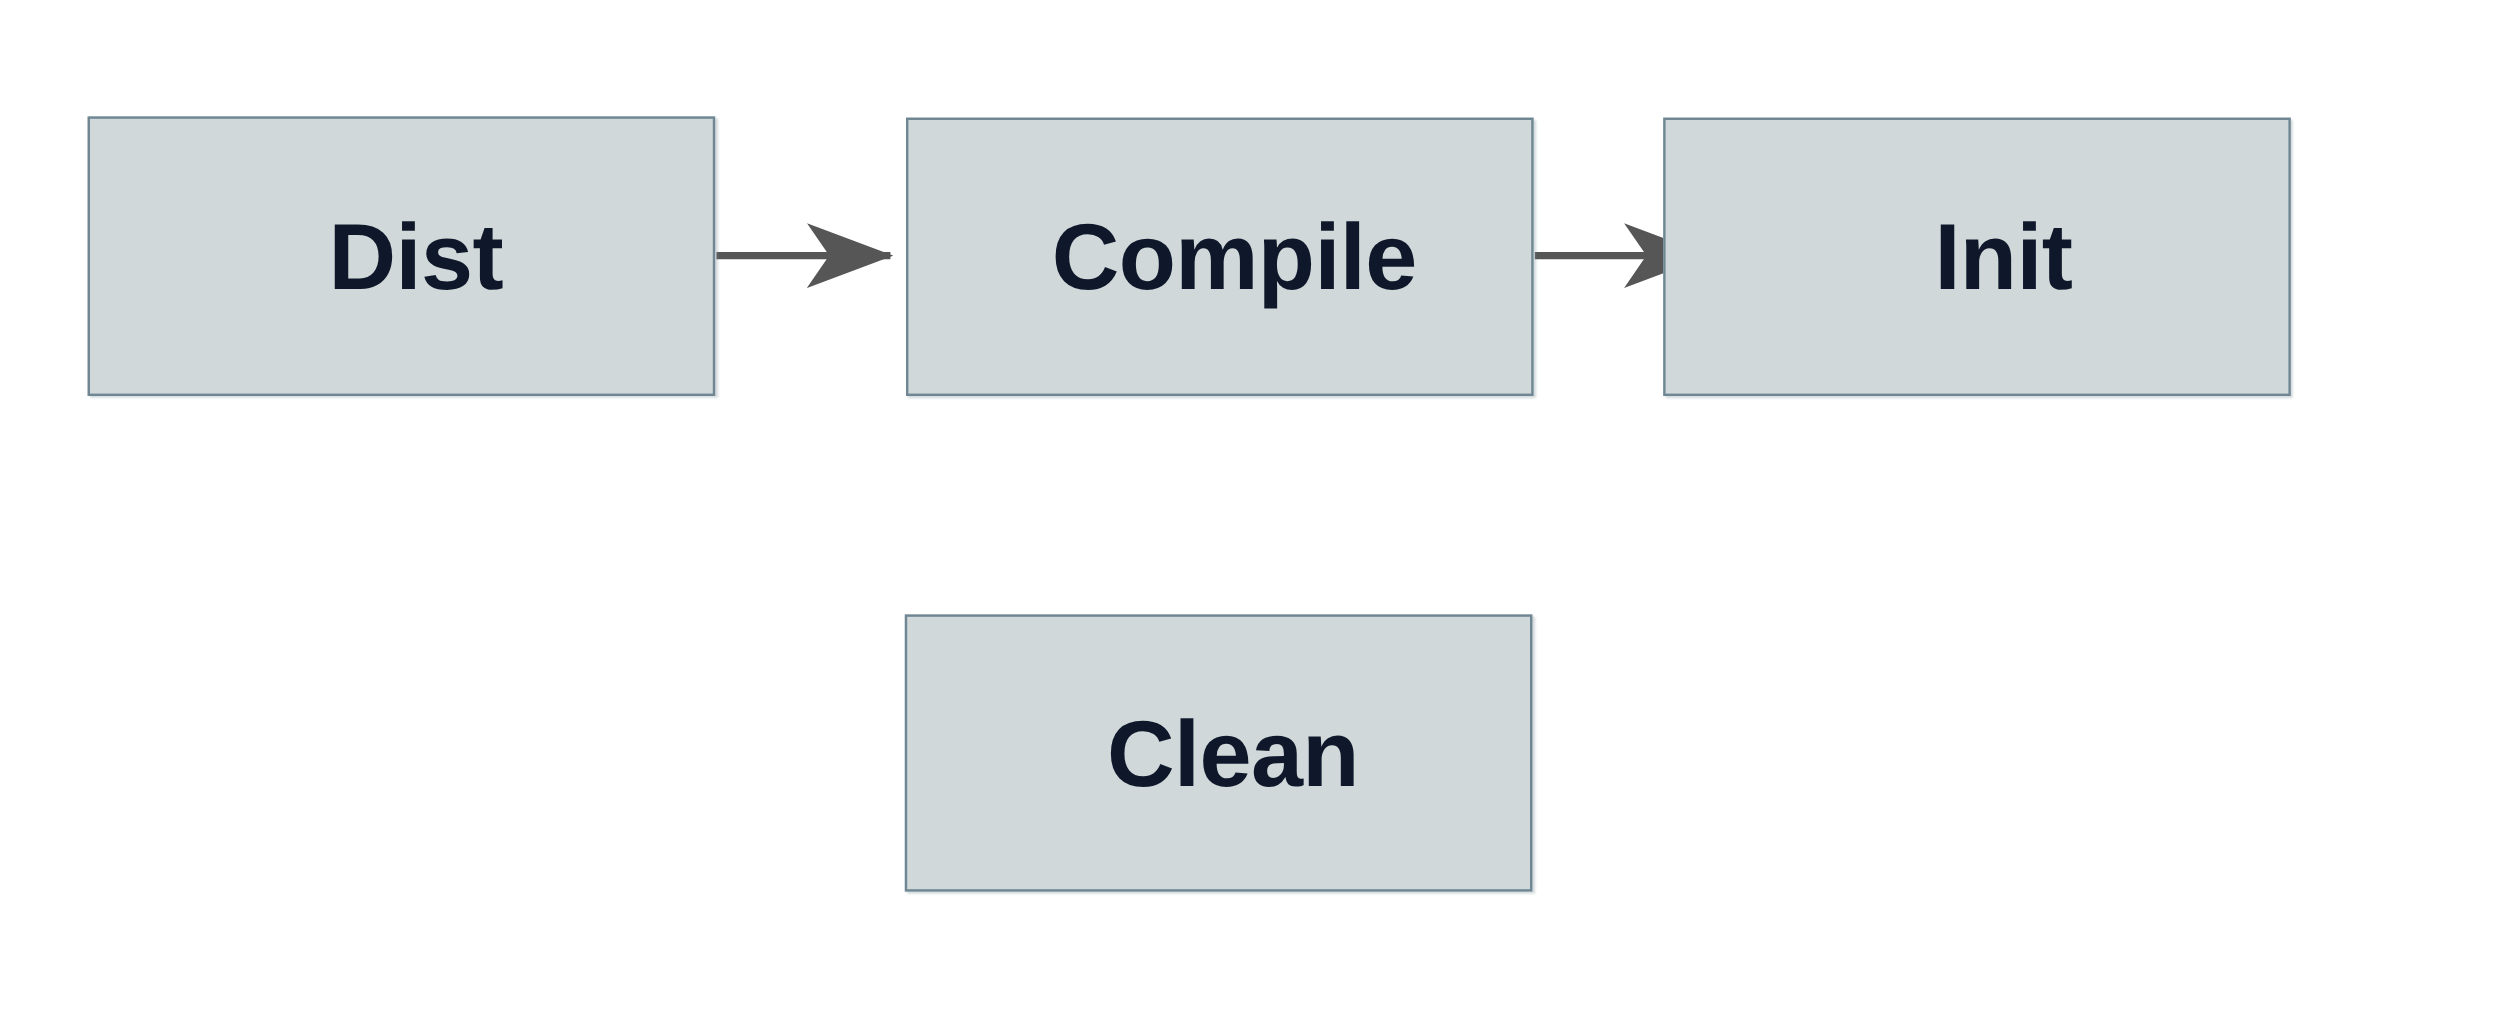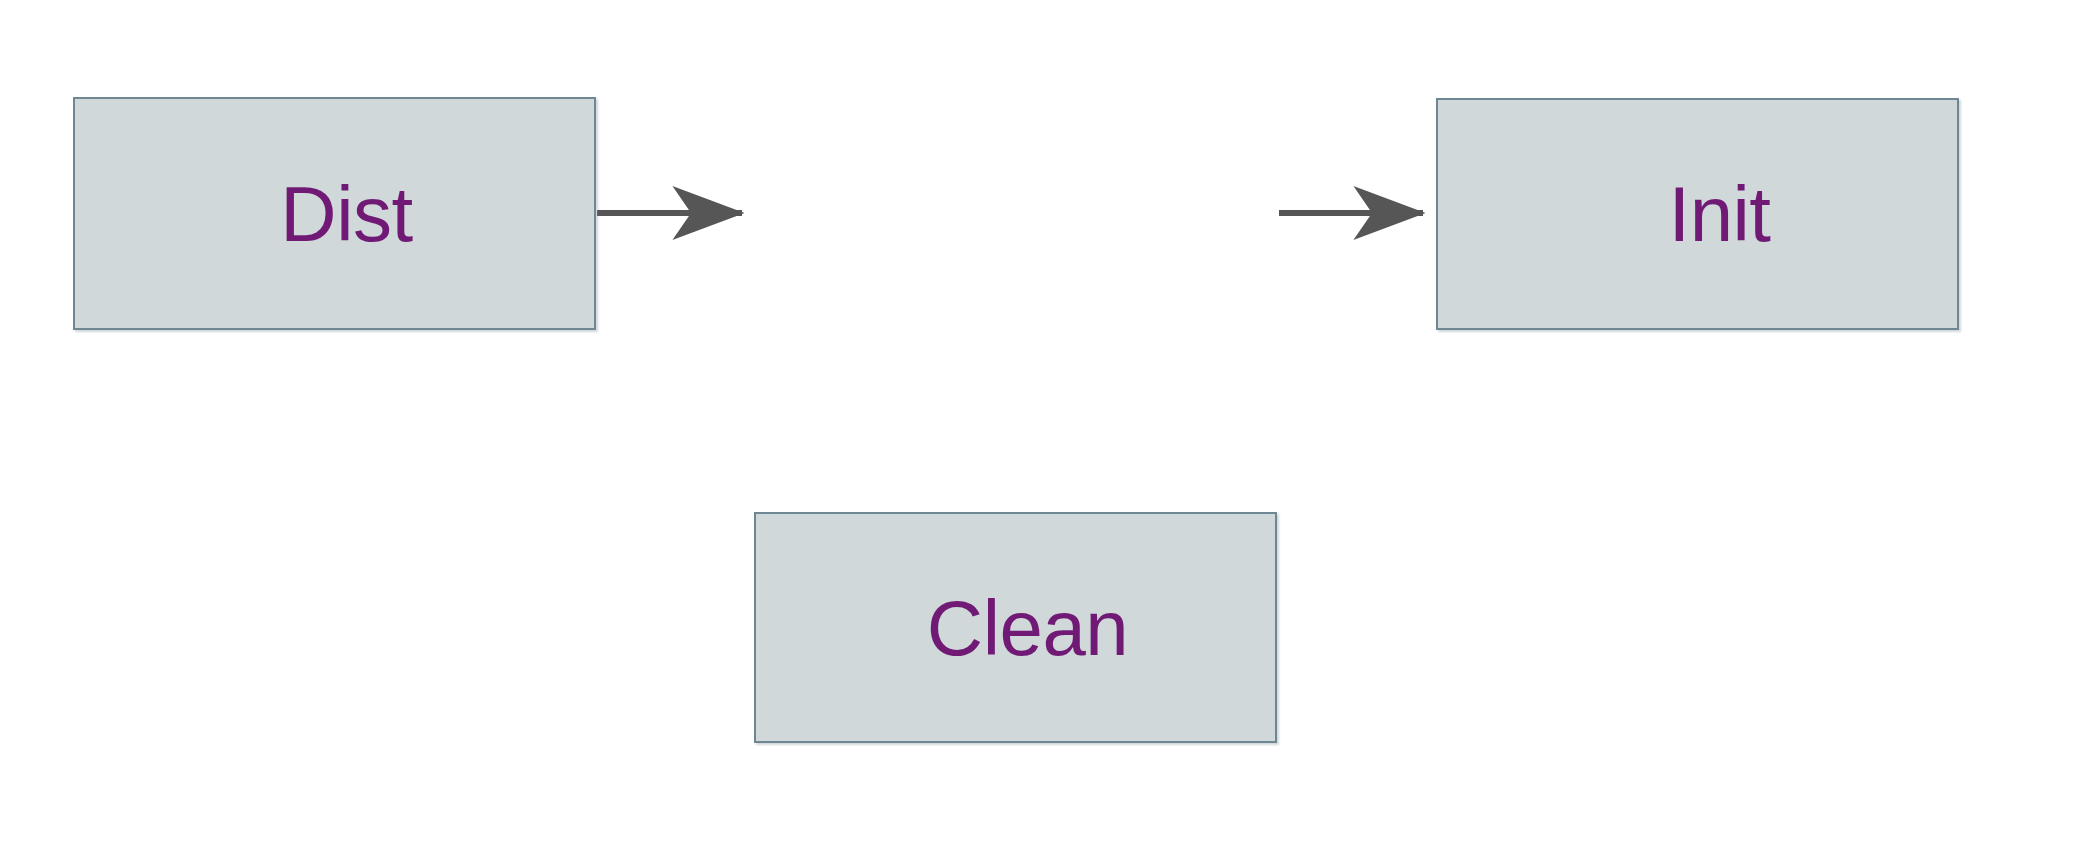--- a/index.html
+++ b/index.html
@@ -24,23 +24,23 @@
     background: #d0d8da;
     border: 2px solid #6e8793;
     box-shadow: 2px 2px 2px rgba(120,140,150,0.35);
     display: flex;
     align-items: center;
     justify-content: center;
   }
   .node-label {
     font-family: "Liberation Sans", sans-serif;
     font-size: 78px;
-    font-weight: 400;
+    font-weight: 700;
     line-height: 1;
-    color: #701a75;
+    color: #0f172a;
     letter-spacing: -0.5px;
     white-space: nowrap;
     user-select: none;
     margin-left: 24px;
   }
   .edge-layer {
     position: absolute;
     left: 0;
     top: 0;
     width: 2078px;
@@ -72,22 +72,25 @@
     </g>
   </svg>
 
   <div class="edge-hit" style="left:597px; top:193px; width:156px;"></div>
   <div class="edge-hit" style="left:1279px; top:193px; width:155px;"></div>
 
   <div class="node" style="left:73px; top:97px; width:523px; height:233px;">
     <span class="node-label">Dist</span>
   </div>
 
+  <div class="node" style="left:755px; top:98px; width:523px; height:232px;">
+    <span class="node-label">Compile</span>
+  </div>
 
-  <div class="node" style="left:1436px; top:98px; width:523px; height:232px;padding-left:20px;">
+  <div class="node" style="left:1386px; top:98px; width:523px; height:232px;padding-left:20px;">
     <span class="node-label">Init</span>
   </div>
 
   <div class="node" style="left:754px; top:512px; width:523px; height:231px;text-align:center;">
     <span class="node-label">Clean</span>
   </div>
 
 </div>
 
 </body></html>

